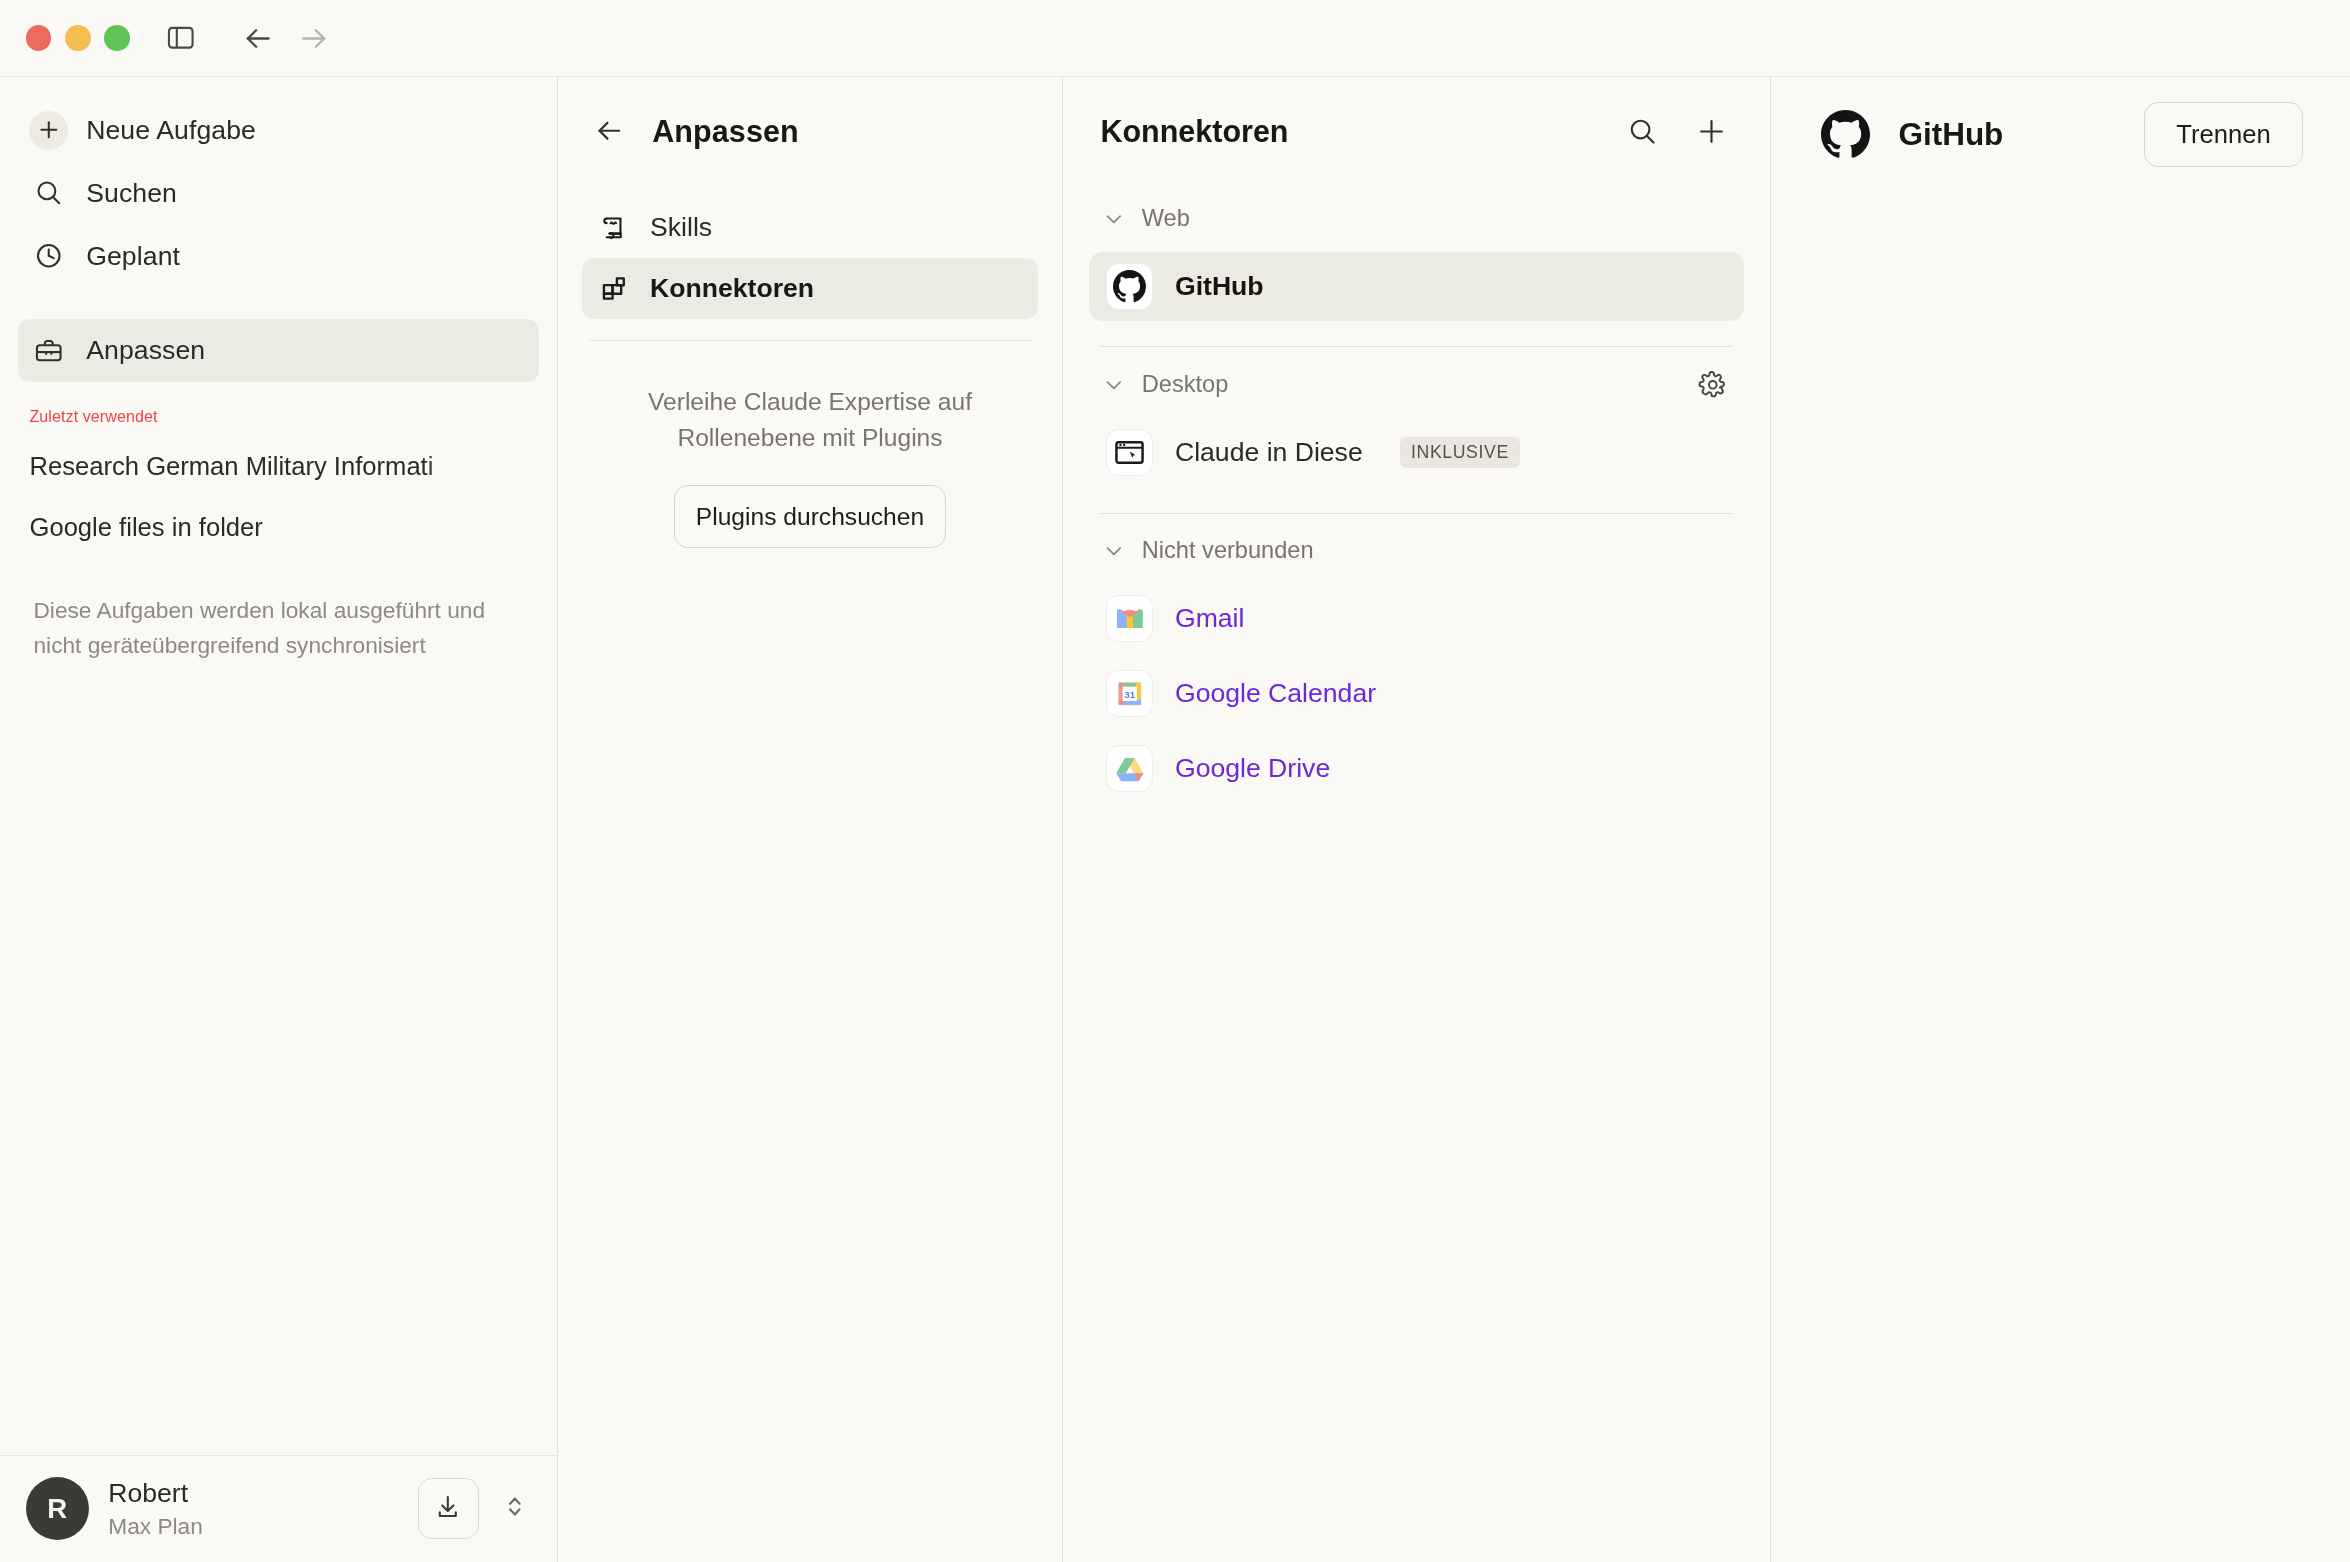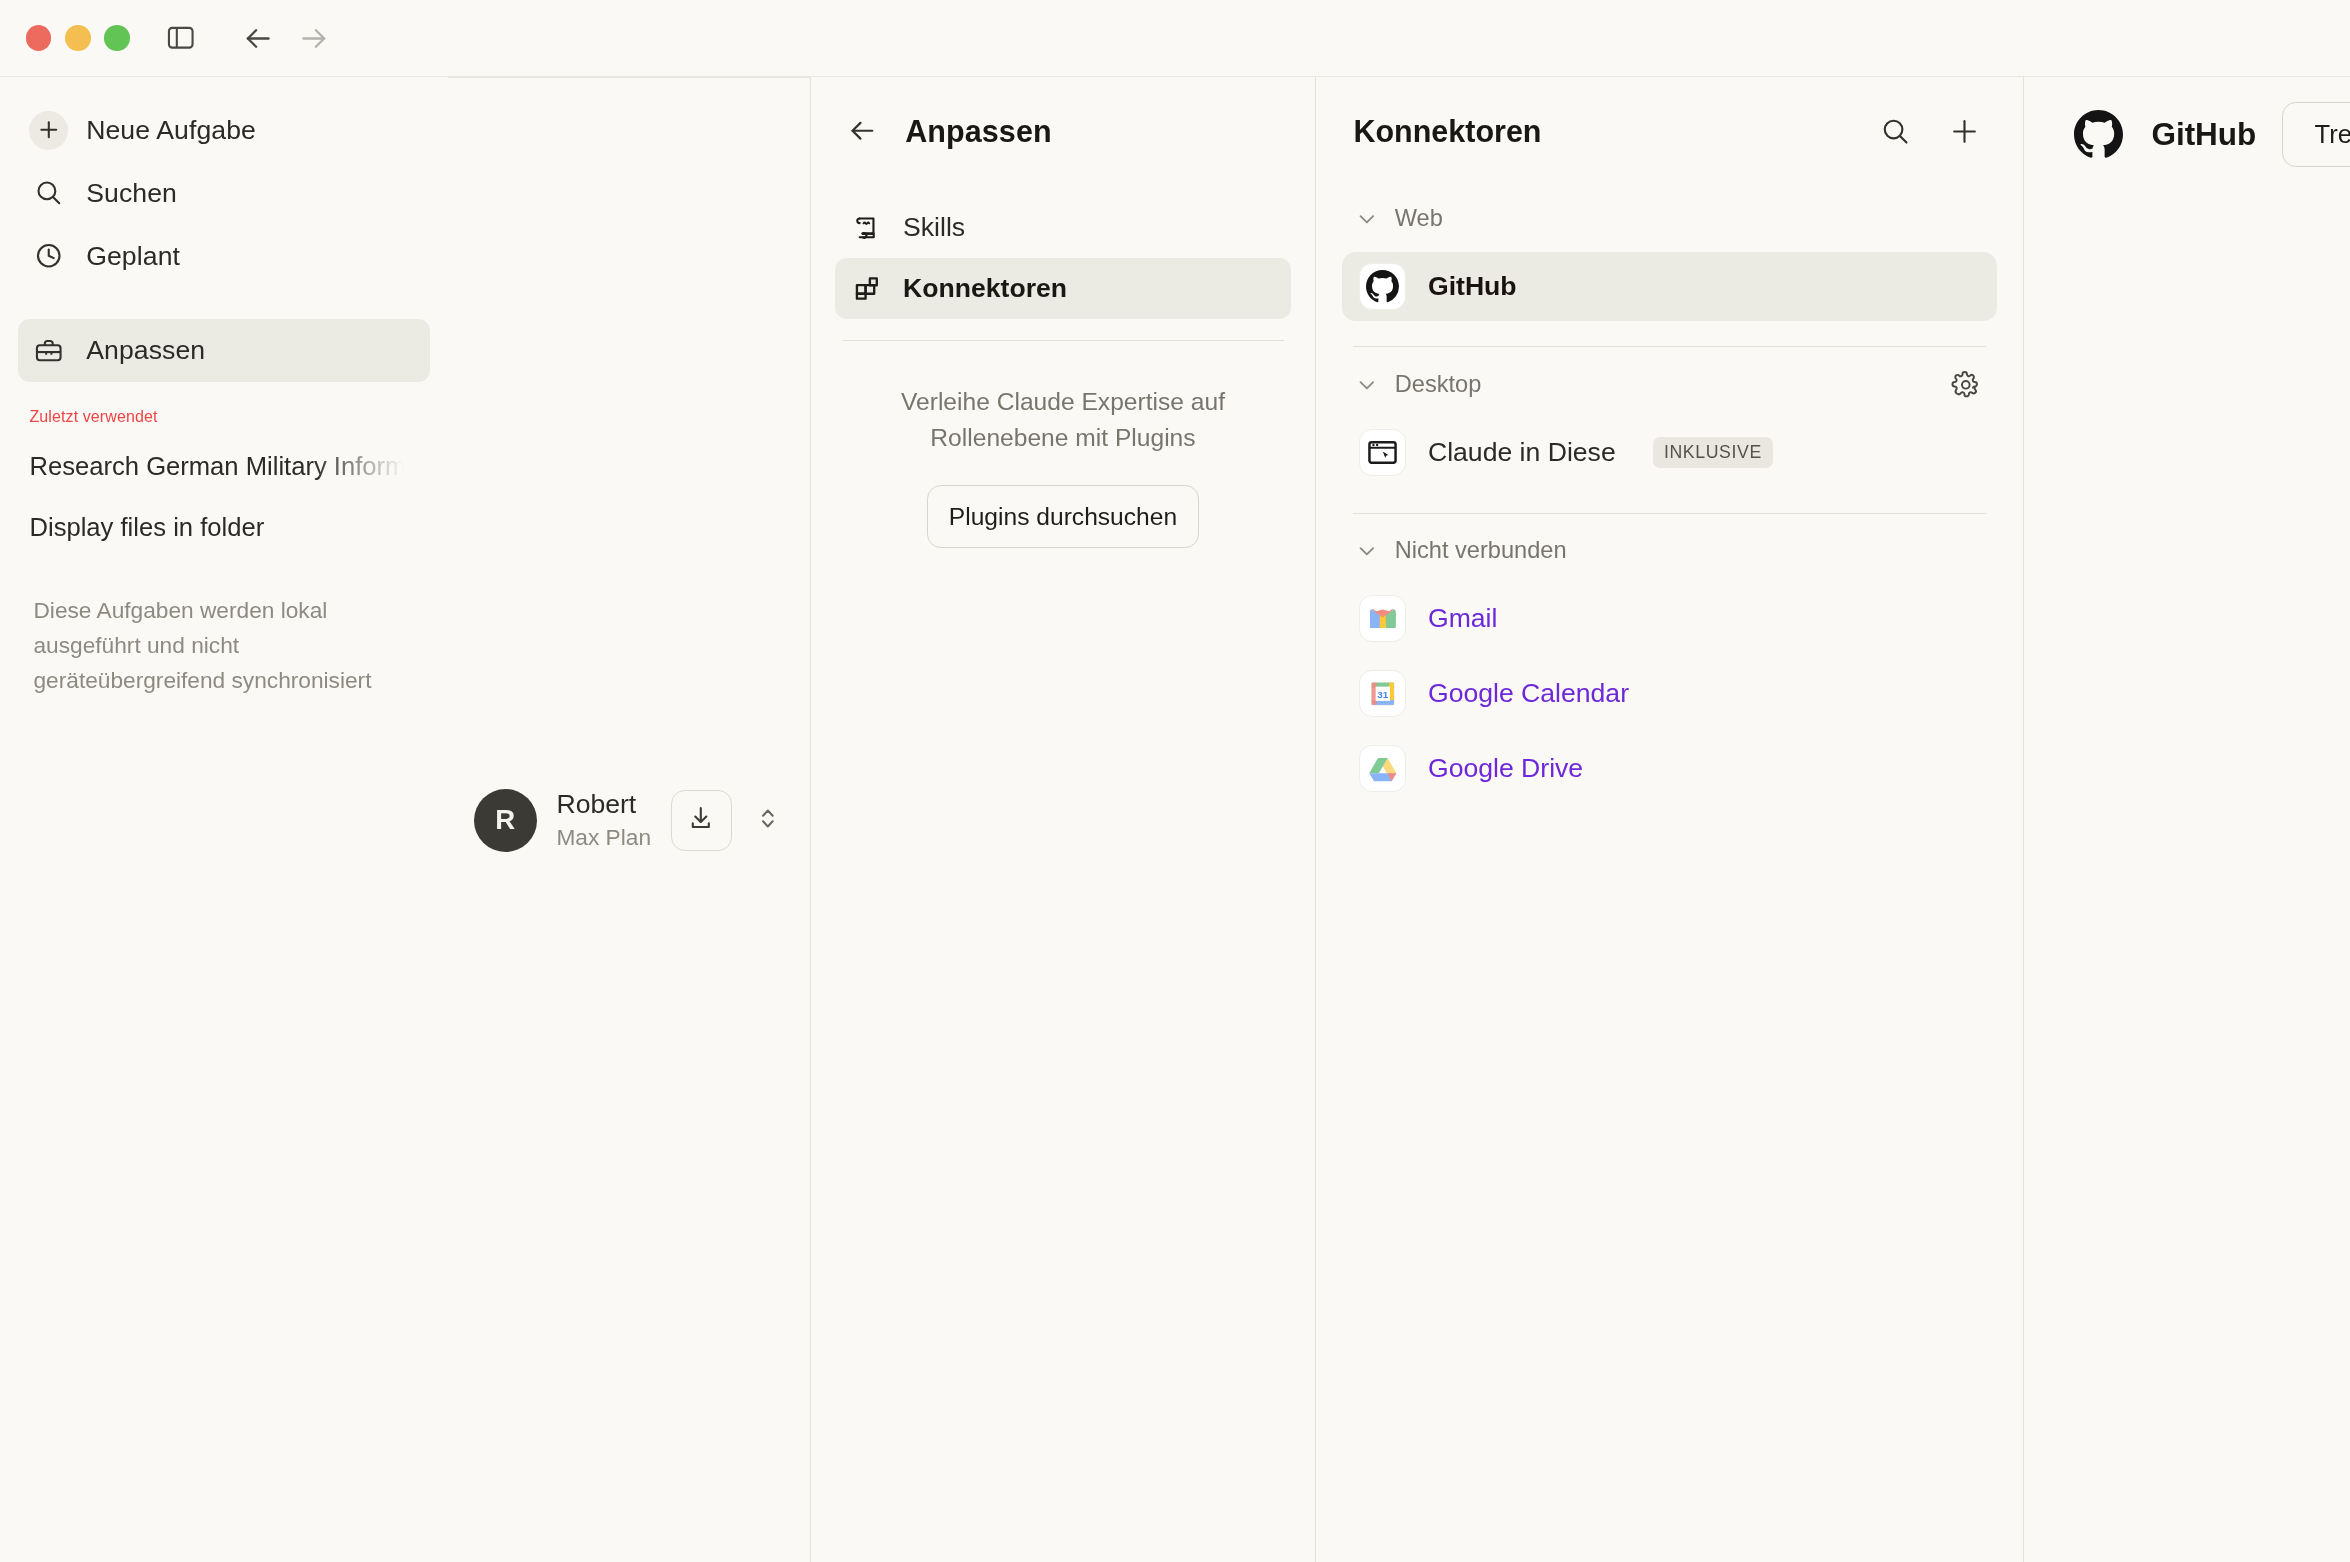--- a/index.html
+++ b/index.html
@@ -34,21 +34,21 @@
   .tb-sidebar { margin-left: 27.6px; }
   .tb-back { margin-left: 29.6px; }
   .tb-fwd { margin-left: 9.9px; color:#b4b1aa; }
 
   
   .cols { flex:1 1 auto; display:flex; min-height:0; }
 
   .col-divider { width:1px; flex:0 0 1px; background:#e3e1da; }
 
   
-  .sidebar { flex:0 0 557px; display:flex; flex-direction:row; min-height:0; background:#faf9f5; }
+  .sidebar { flex:0 0 557px; display:flex; flex-direction:column; min-height:0; background:#faf9f5; }
   .sidebar-main { flex:1 1 auto; padding: 21.7px 17.7px 0 17.7px; overflow:hidden; }
   .nav-item {
     display:flex; align-items:center; gap:17.7px;
     height: 63px; padding: 0 11.8px; border-radius: 11.8px;
     color:#2b2a27; font-size: 26.6px; letter-spacing:0.1px;
   }
   .nav-item .ico { width:39px; height:39px; flex:0 0 39px; display:flex; align-items:center; justify-content:center; color:#33312c; }
   .nav-item.active { background:#ecebe3; }
   .nav-plus-circle {
     width:39px; height:39px; border-radius:50%; background:#eceae3;
@@ -234,21 +234,21 @@
           </span>
           <span>Anpassen</span>
         </div>
 
         <div class="section-label">Zuletzt verwendet</div>
 
         <div class="recent-item fade">
           <span class="txt">Research German Military Informati</span>
         </div>
         <div class="recent-item">
-          <span class="txt">Display files in folder</span>
+          <span class="txt">Google files in folder</span>
         </div>
 
         <div class="sidebar-note">Diese Aufgaben werden lokal ausgeführt und nicht geräteübergreifend synchronisiert</div>
       </div>
 
       <div class="sidebar-footer">
         <div class="avatar">R</div>
         <div class="user-meta">
           <div class="user-name">Robert</div>
           <div class="user-plan">Max Plan</div>

